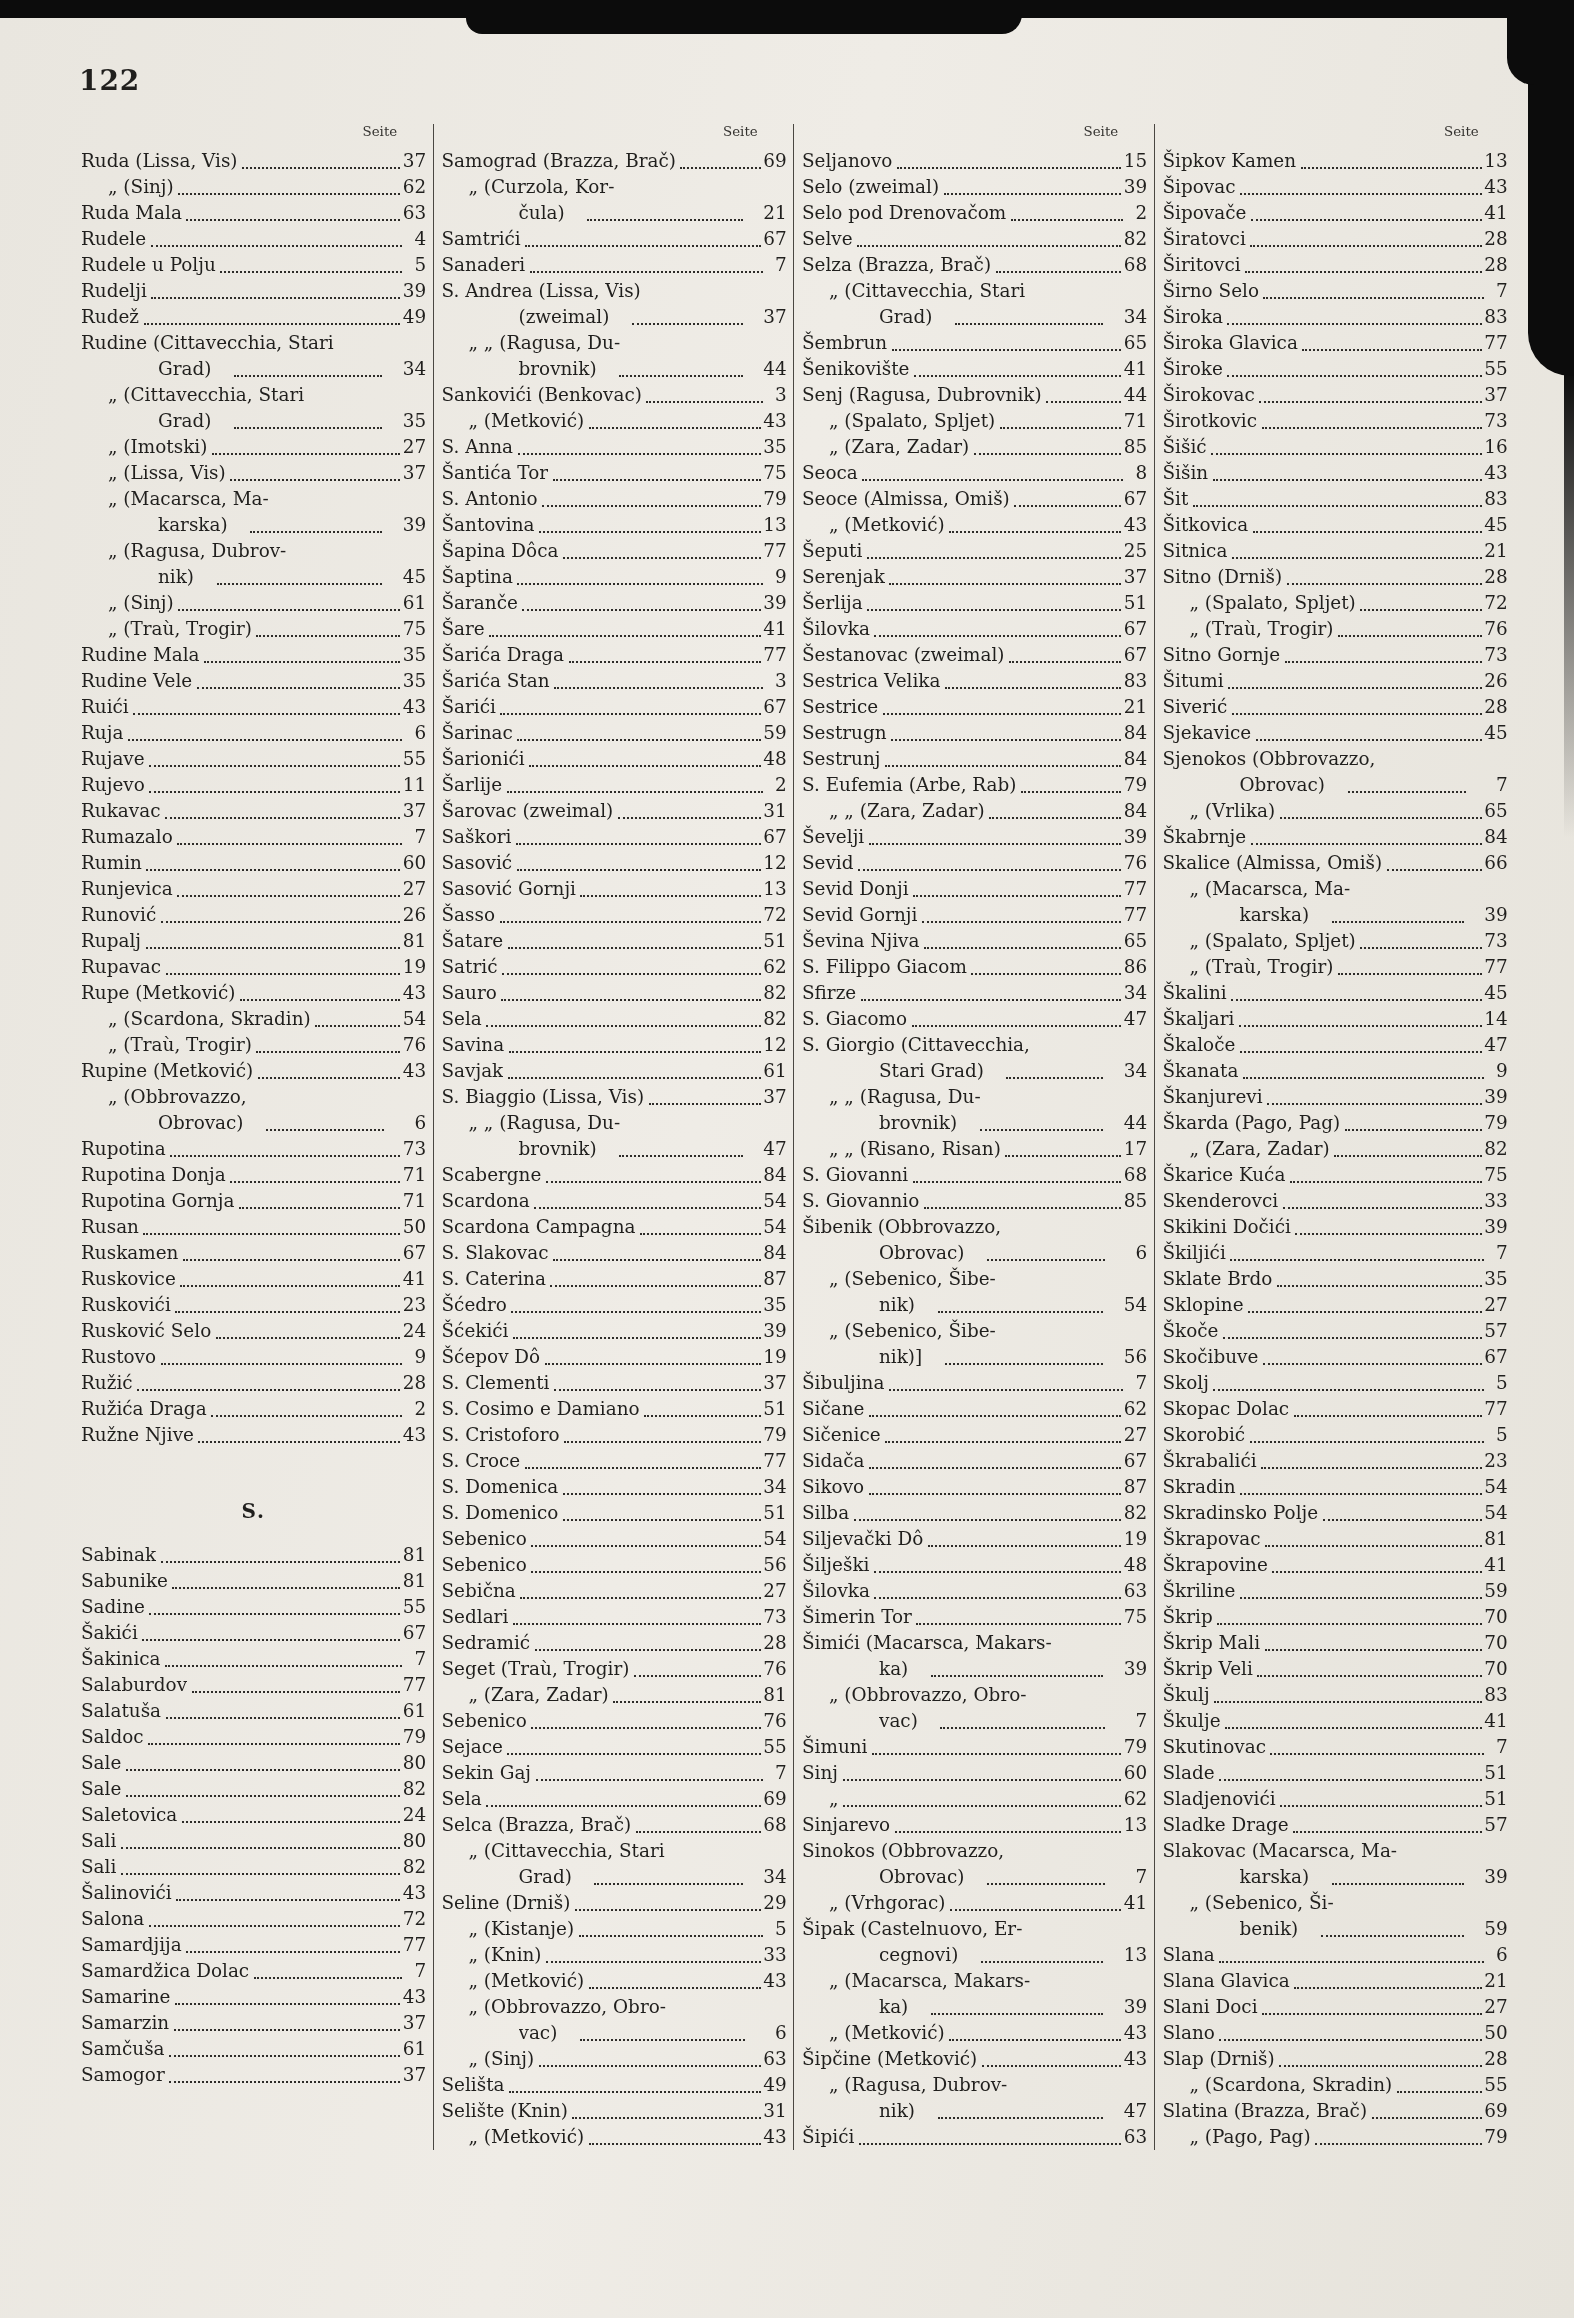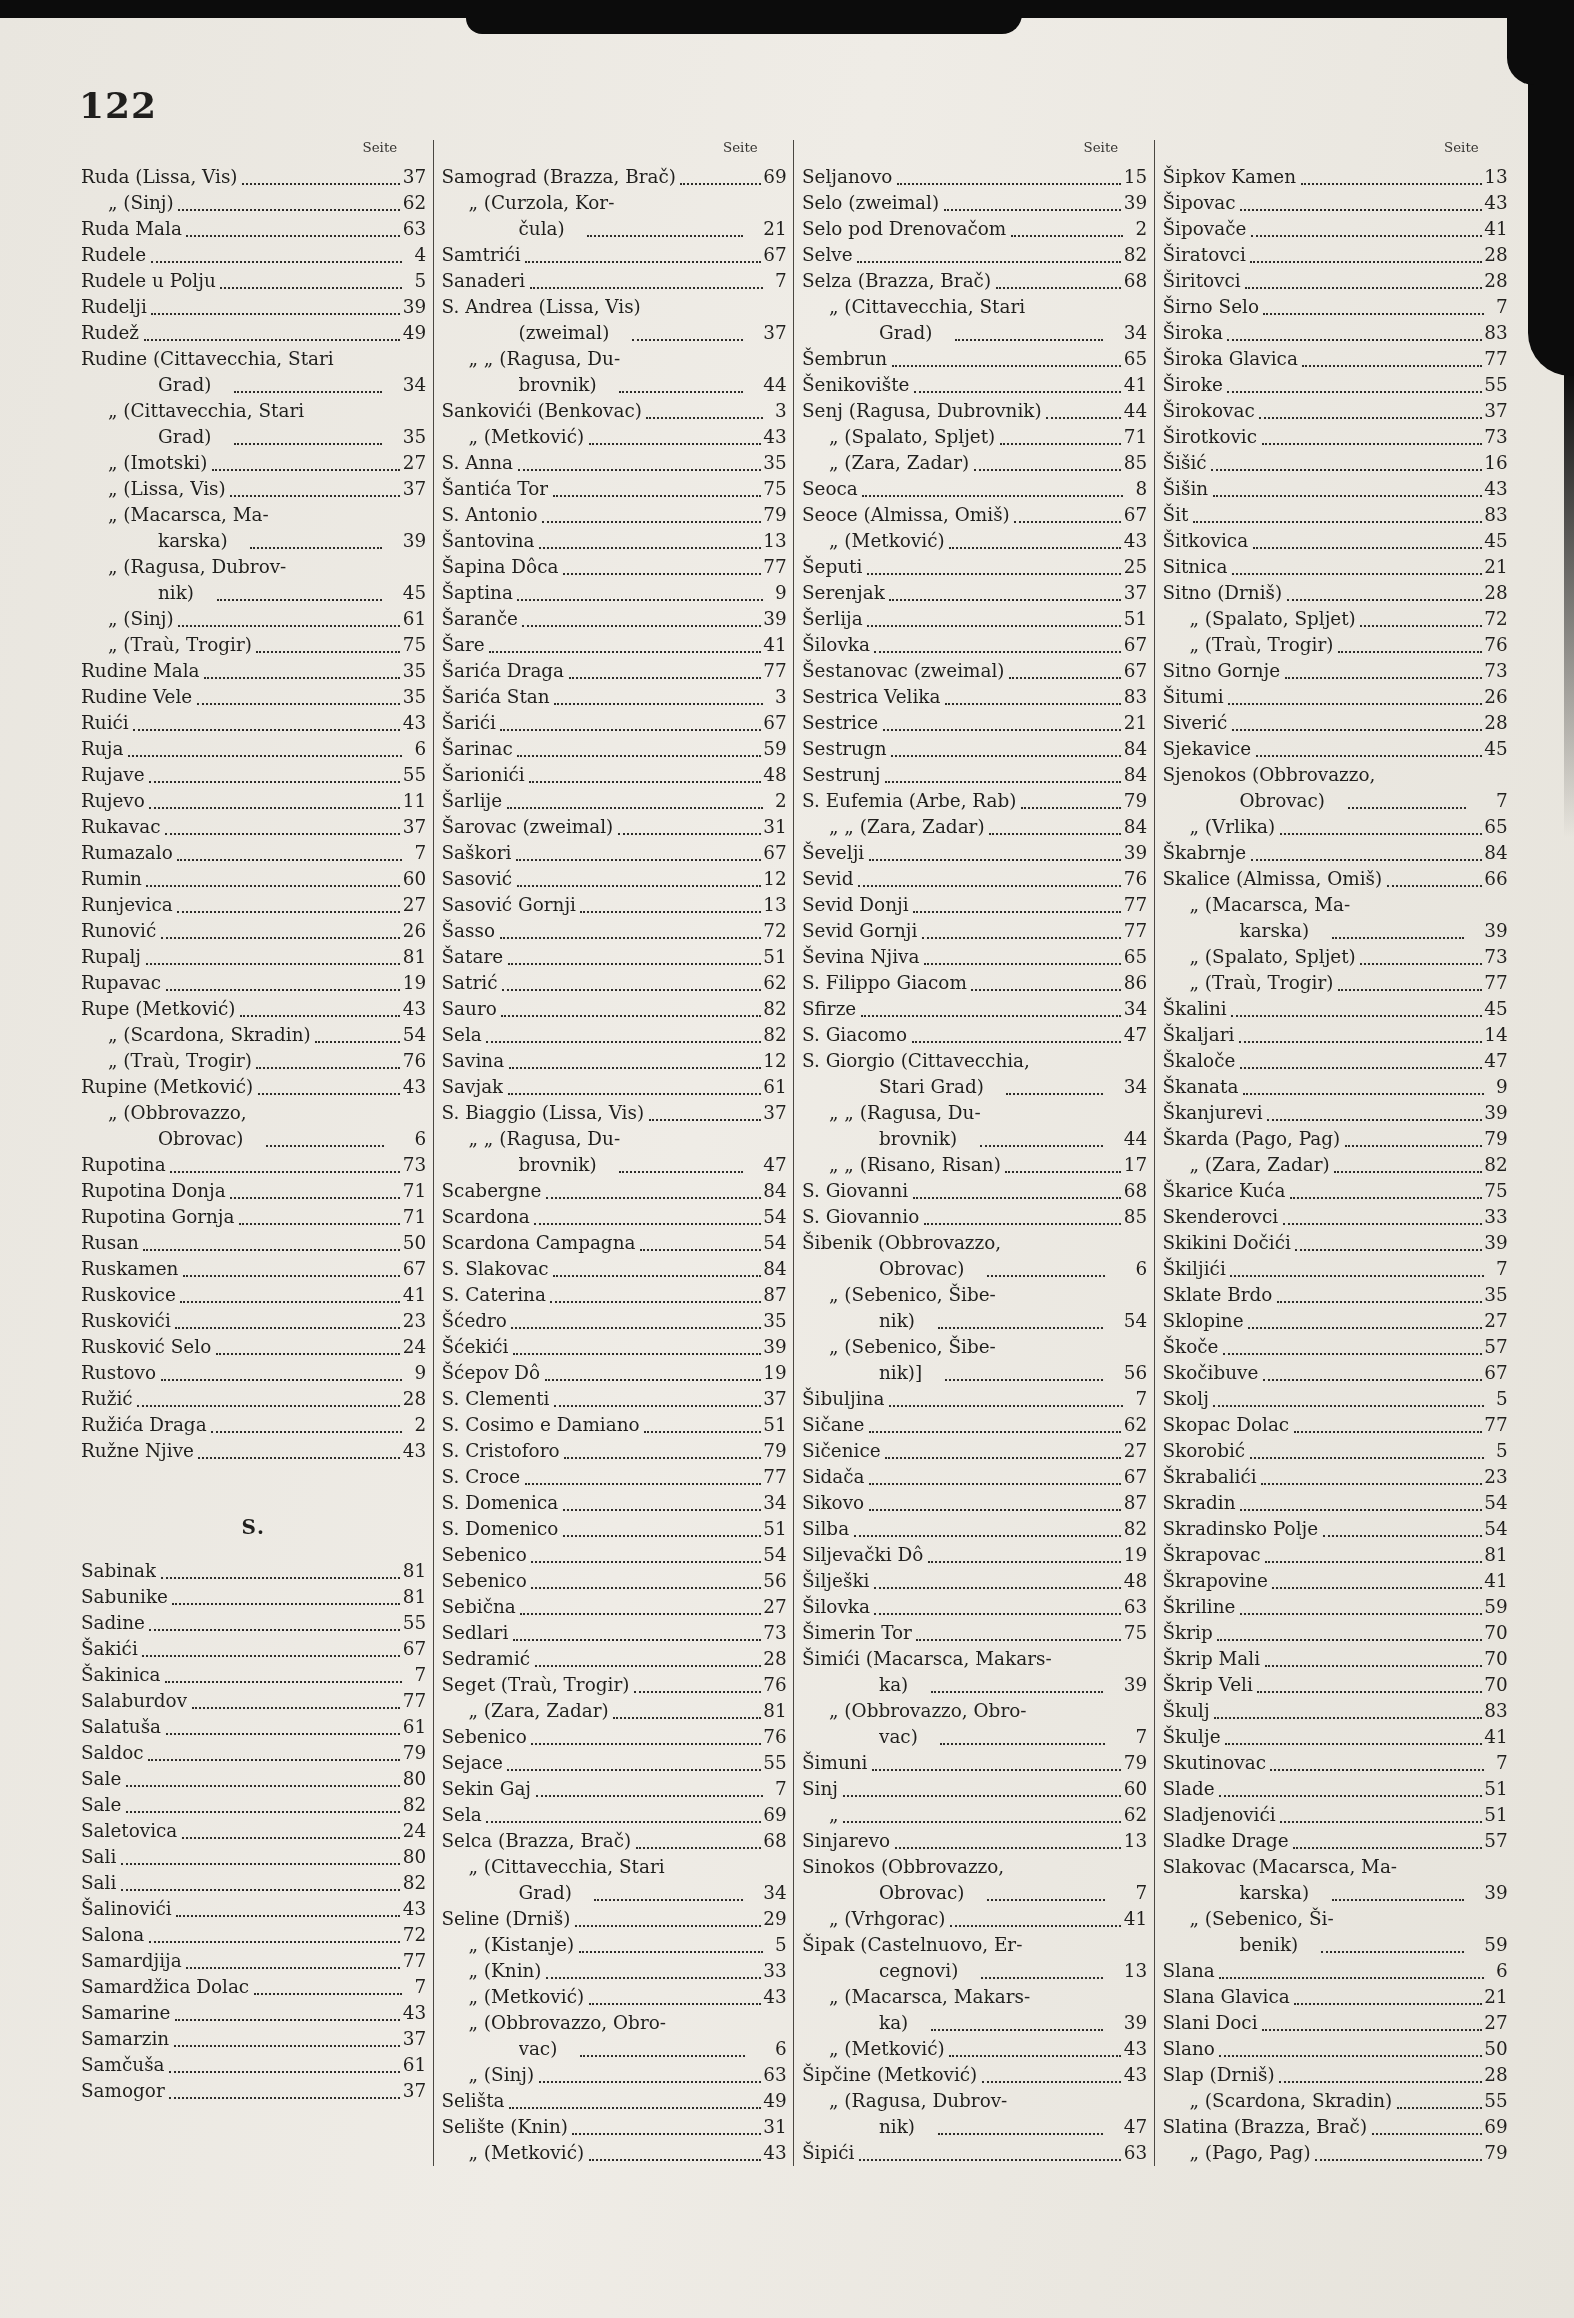--- a/index.html
+++ b/index.html
@@ -35,28 +35,28 @@
   .edge-right::before {
     content: ""; position: absolute; top: 0; right: 0; width: 68px; height: 85px;
     background: var(--scan-edge,#0c0c0c);
     border-bottom-left-radius: 27px;
   }
   .edge-right::after {
     content: ""; position: absolute; top: 372px; right: 0; width: 10.8px; height: 466px;
     background: linear-gradient(to bottom, var(--scan-edge,#0c0c0c), rgba(12,12,12,0));
   }
   .page-number {
-    position: absolute; left: 79px; top: 84px;
-    font-size: 36px; font-weight: bold; letter-spacing: 0.9px;
+    position: absolute; left: 79px; top: 64px;
+    font-size: 28px; font-weight: bold; letter-spacing: 0.9px;
   }
   .index {
     position: absolute; left: 73px; top: 124px; width: 1441px;
     display: flex; align-items: stretch;
   }
-  .col { flex: 1 1 0; min-width: 0; padding: 0 6.3px 0 8px; margin-top: 16px; }
+  .col { flex: 1 1 0; min-width: 0; padding: 0 6.3px 0 8px; }
   .col + .col { border-left: 1.8px solid var(--rule,#4a4742); }
   .seite {
     font-size: 13.4px; text-align: right; padding-right: 29px;
     height: 24px; color: #353330;
   }
   .entry {
     display: flex; align-items: flex-end;
     font-size: 18.4px; line-height: 26px;
     white-space: nowrap;
   }

